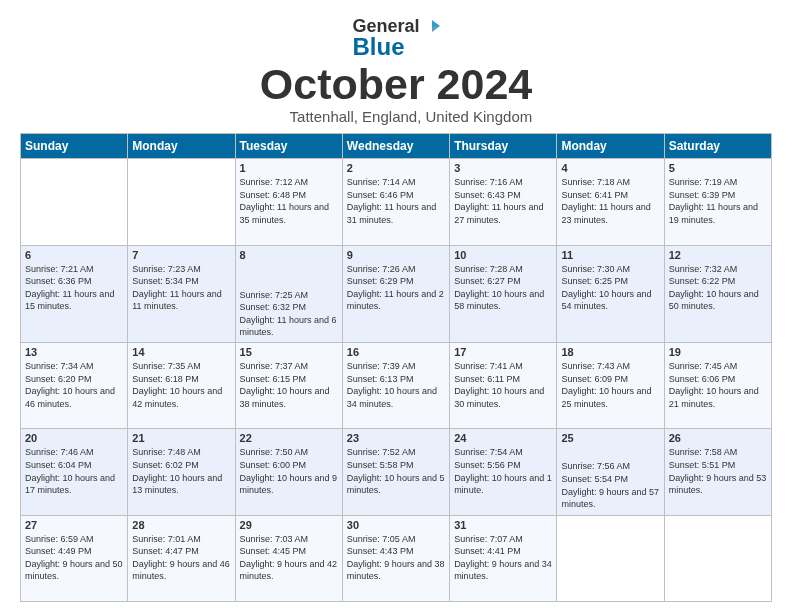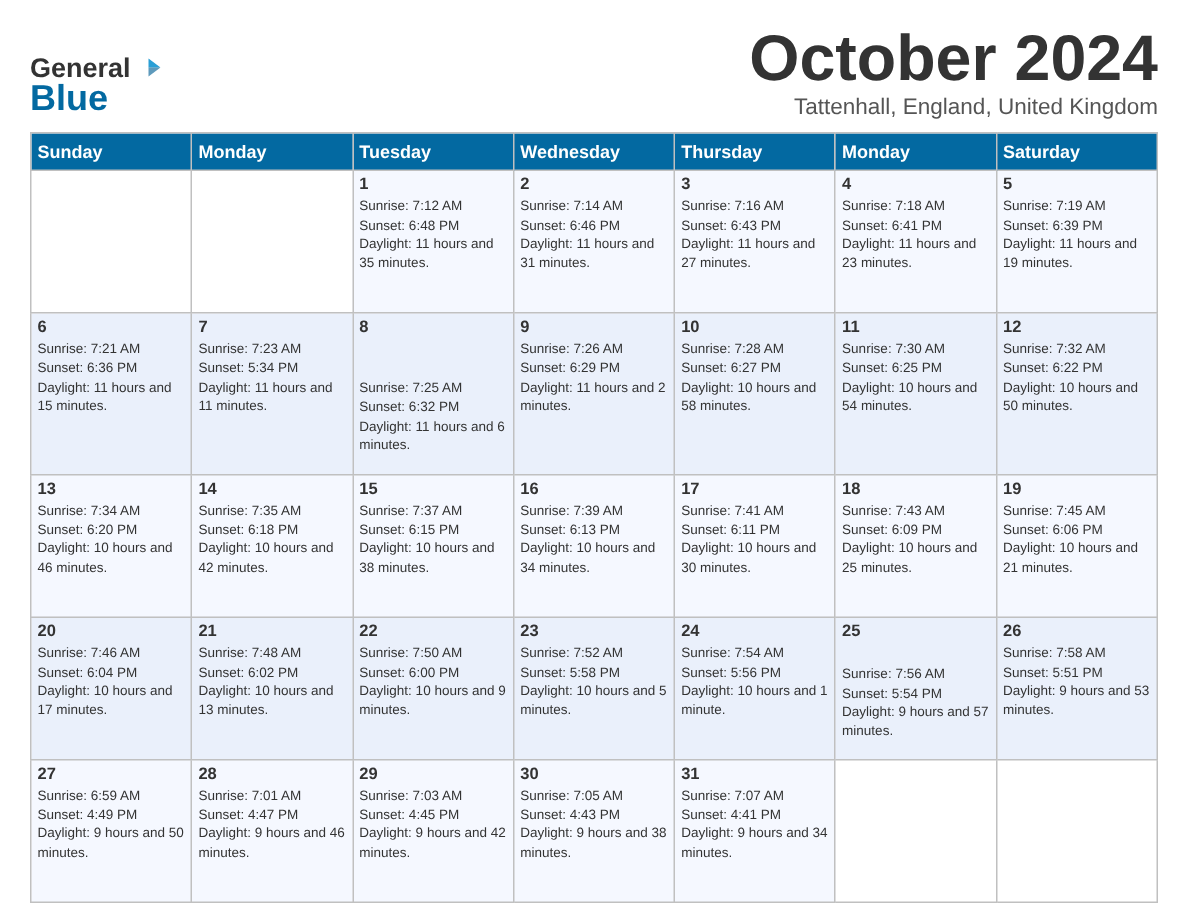--- a/index.html
+++ b/index.html
@@ -13,22 +13,23 @@
     .page {
       width: 792px;
       height: 612px;
       padding: 16px 20px 10px 20px;
       display: flex;
       flex-direction: column;
     }
     .header {
       display: flex;
       justify-content: space-between;
-      align-items: flex-end;
+      align-items: center;
       margin-bottom: 8px;
+      flex-direction: column;
     }
     .logo-area {
       display: flex;
       flex-direction: column;
       align-items: flex-start;
     }
     .title-area {
       text-align: right;
     }
     .month-title {

